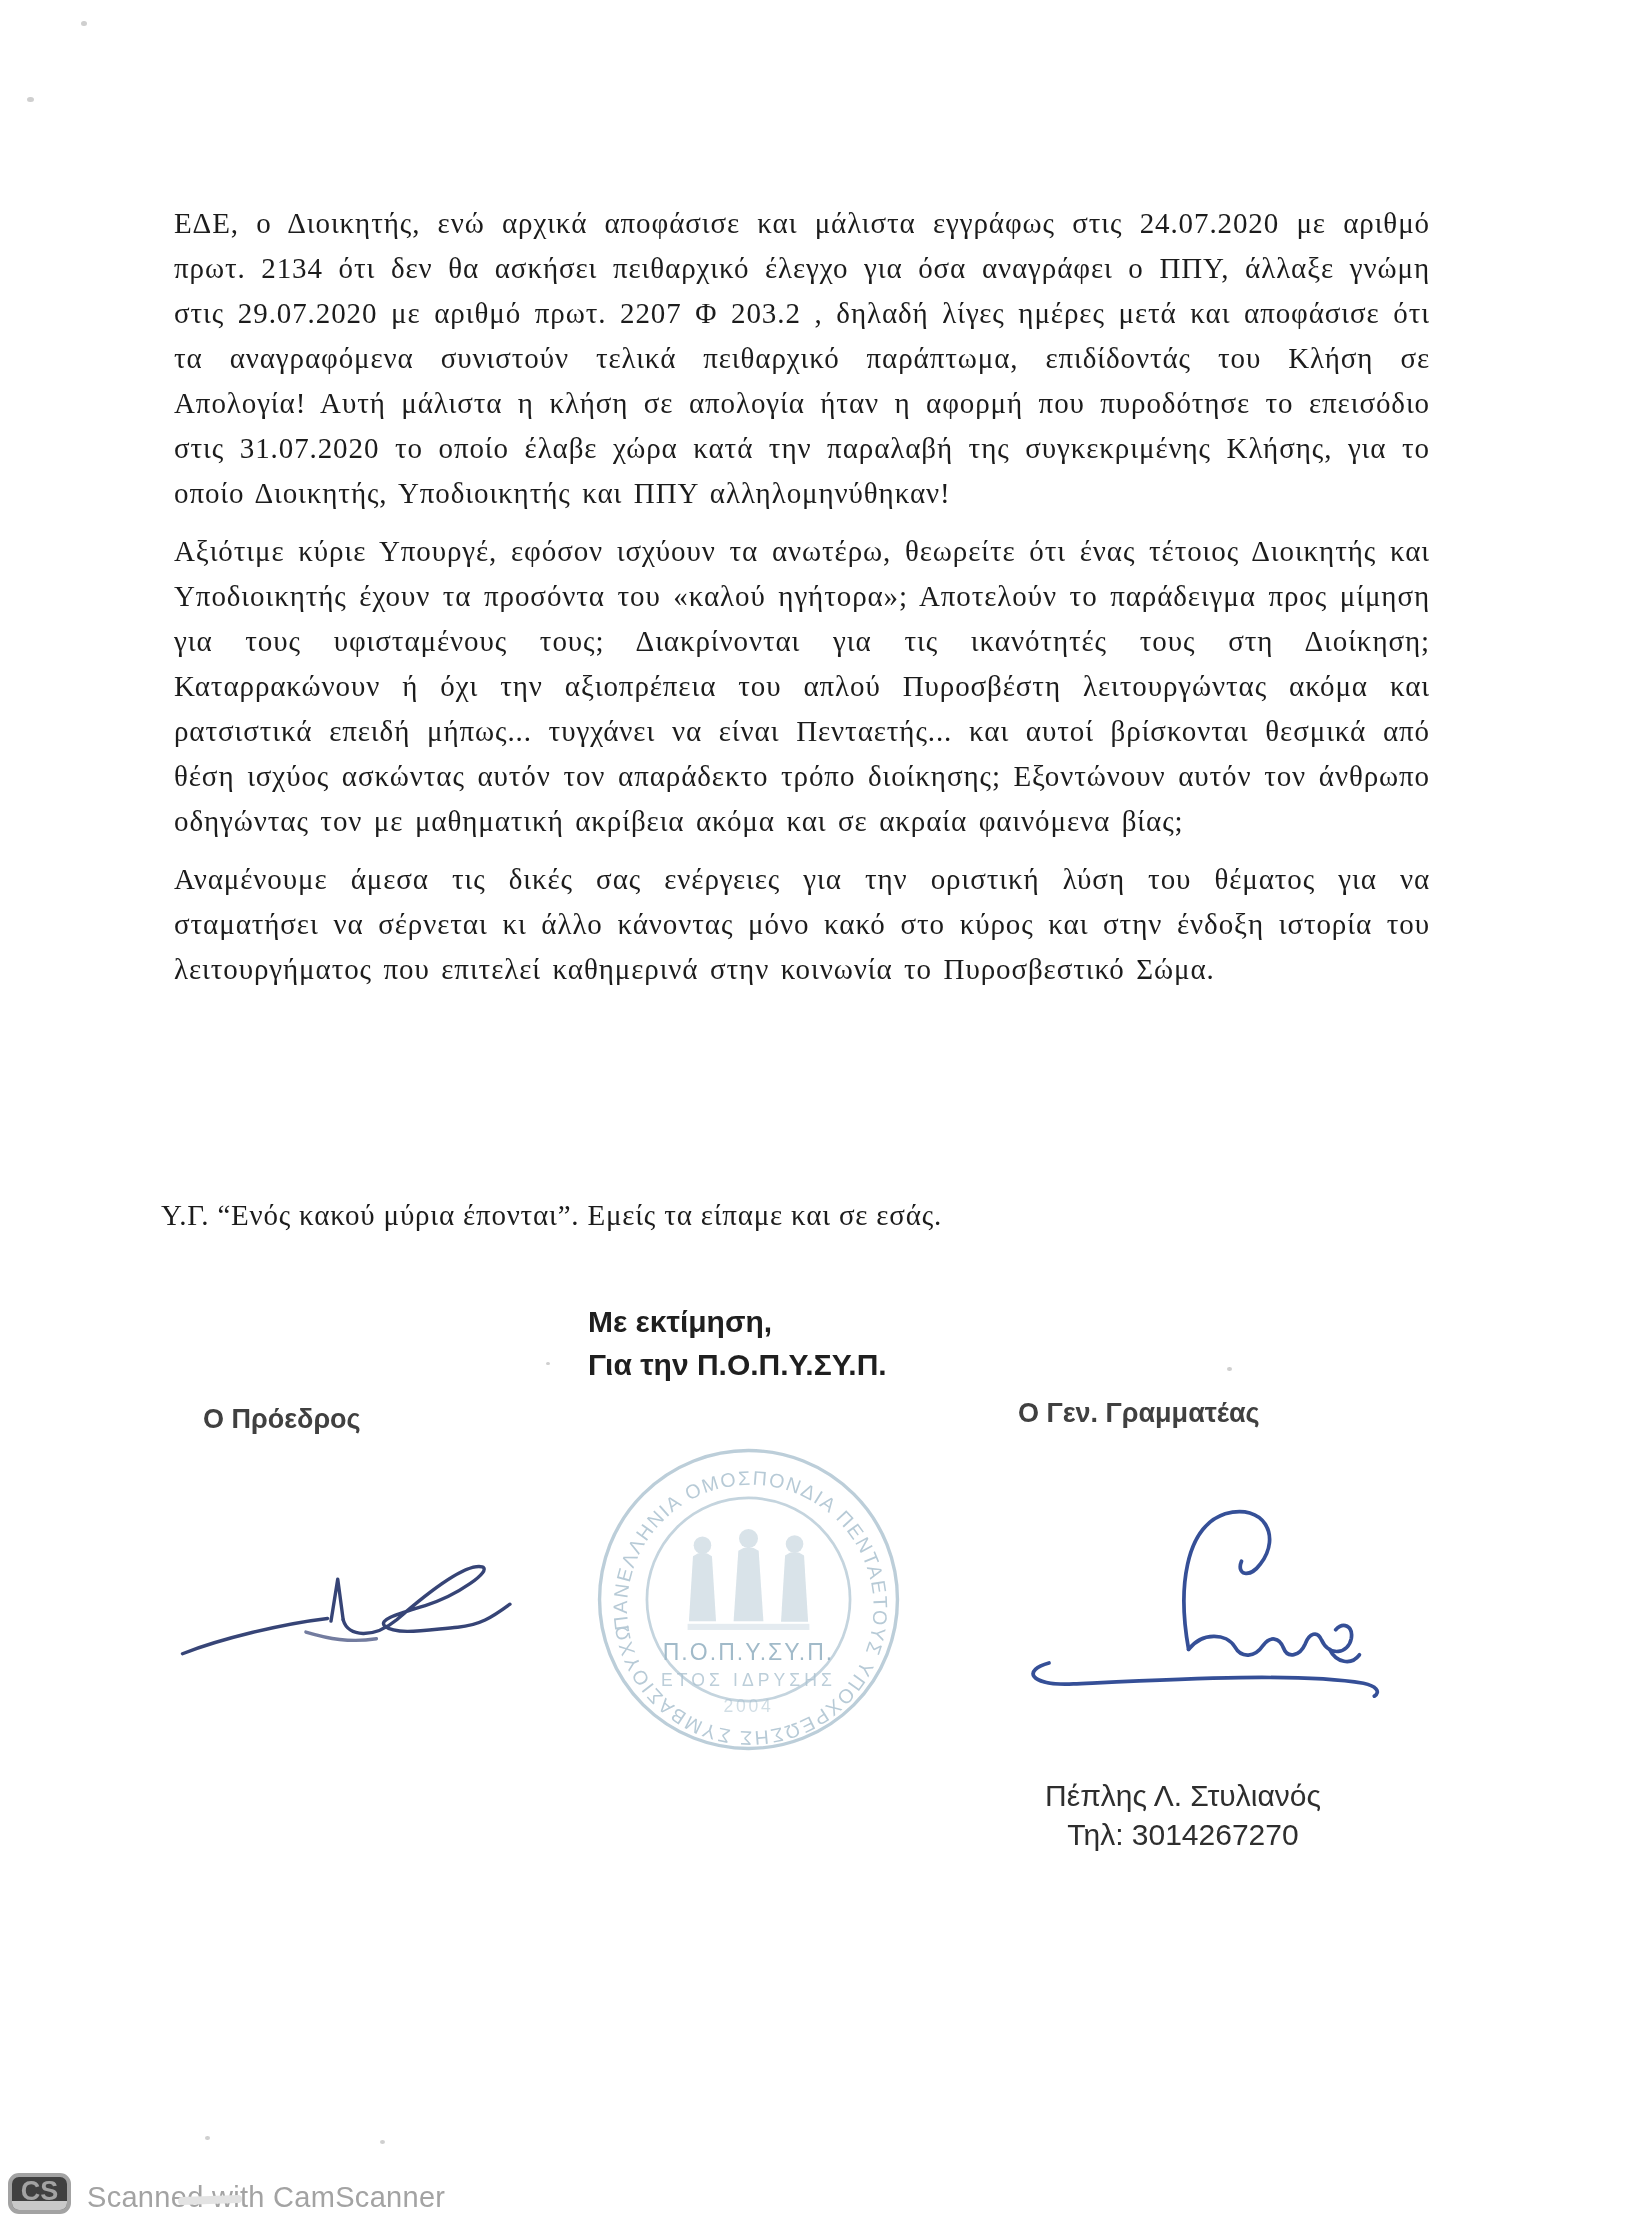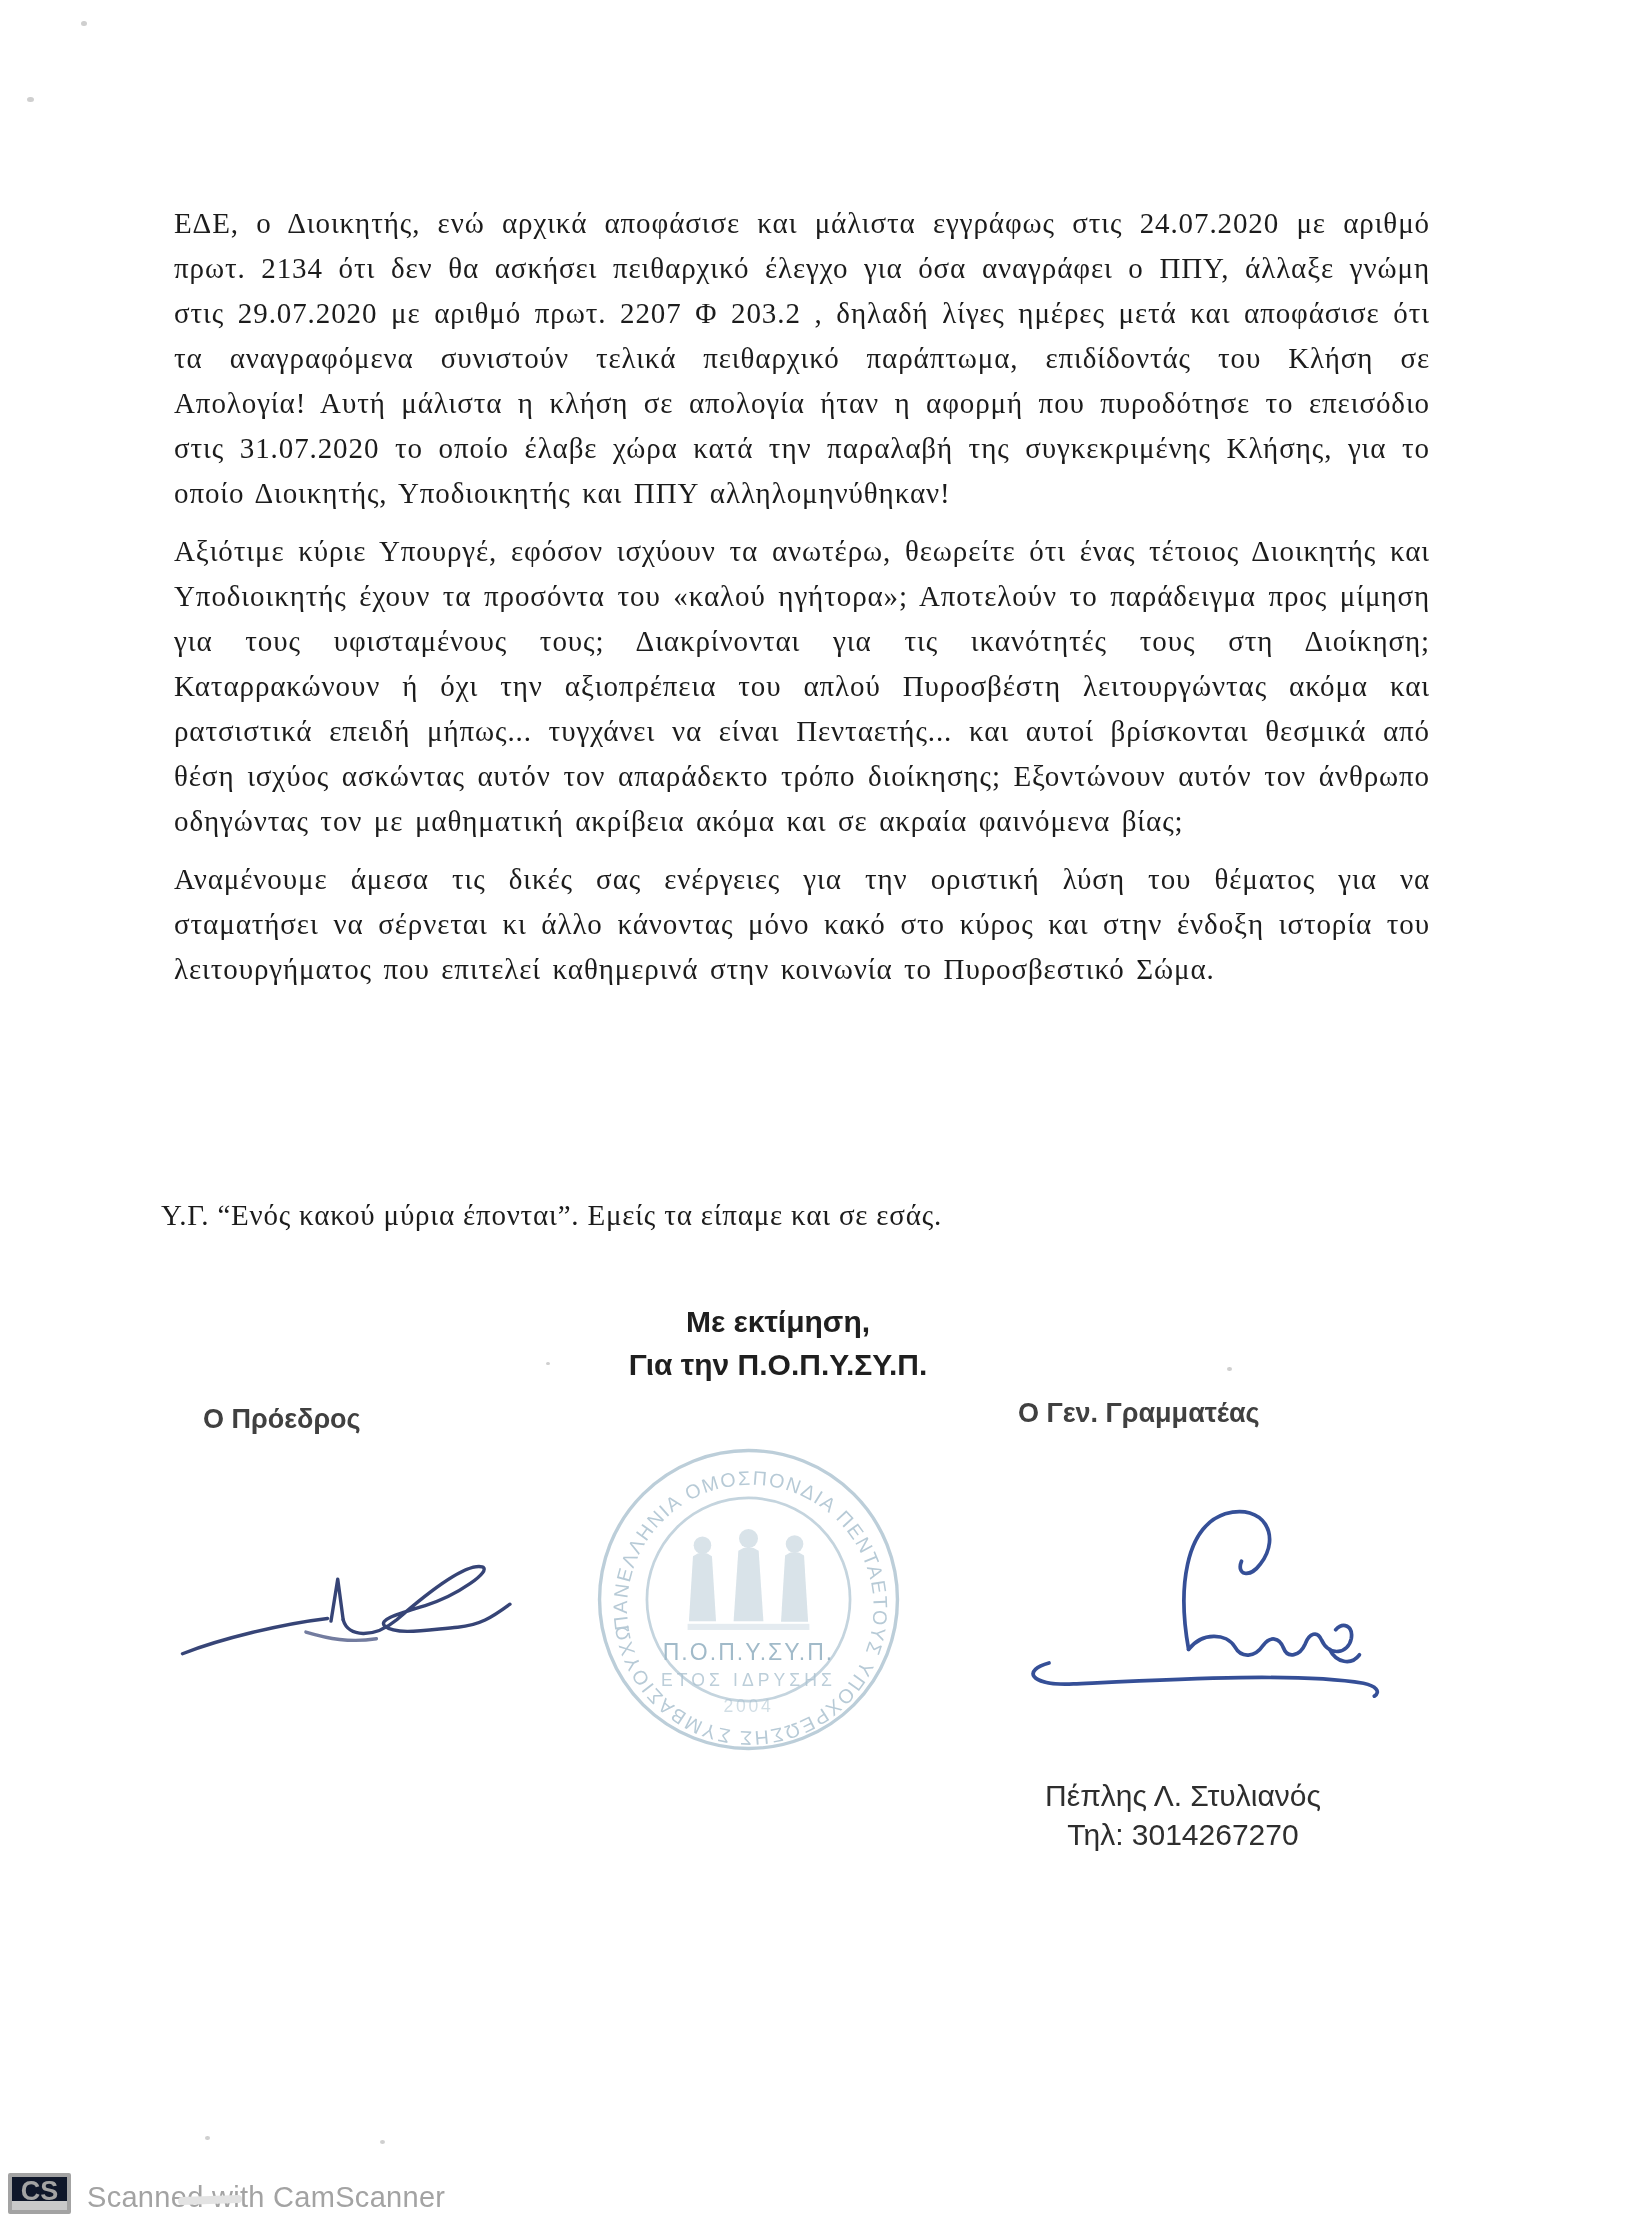--- a/index.html
+++ b/index.html
@@ -20,21 +20,21 @@
   }
   .body-text p{margin:13px;padding:0;}
   .ps{
     position:absolute;left:161px;top:1193px;width:1282px;
     font-size:29px;line-height:45px;letter-spacing:0.8px;
     margin:0;
   }
   
   .closing{
     position:absolute;left:588px;top:1300px;width:380px;
-    text-align:center;
+    text-align:left;
     font-family:"Liberation Sans", sans-serif;
     font-weight:700;font-size:30px;line-height:43px;color:#1f1f1f;
   }
   .sig-title{
     position:absolute;
     font-family:"Liberation Sans", sans-serif;
     font-weight:700;font-size:27px;color:#404040;white-space:nowrap;
   }
   .sig-title.left{left:203px;top:1404px;}
   .sig-title.right{left:1018px;top:1398px;}
@@ -45,22 +45,22 @@
   }
   .sig-name-block.left{left:173px;width:386px;top:1779px;}
   .sig-name-block.right{left:1007px;width:352px;top:1776px;}
   .stamp{position:absolute;left:586px;top:1437px;width:325px;height:325px;opacity:0.85;}
   .signature{position:absolute;}
   .signature.left{left:173px;top:1537px;width:339px;height:129px;}
   .signature.right{left:1011px;top:1488px;width:383px;height:217px;}
   
   .cs-badge{
     position:absolute;left:8.1px;top:2173px;width:63px;height:41px;
-    border:4.7px solid #a3a3a3;border-radius:2px;box-sizing:border-box;
-    background:#0f172a;overflow:hidden;
+    border:4.7px solid #a3a3a3;border-radius:11px;box-sizing:border-box;
+    background:#404040;overflow:hidden;
   }
   .cs-badge .cs-letters{
     position:absolute;left:0;right:0;top:-1.4px;
     text-align:center;
     font-family:"Liberation Sans", sans-serif;
     font-weight:700;font-size:27px;color:#a3a3a3;letter-spacing:0px;
   }
   .cs-badge .cs-bar{
     position:absolute;left:0;right:0;bottom:0;height:8.8px;background:#c9c9c9;
   }

